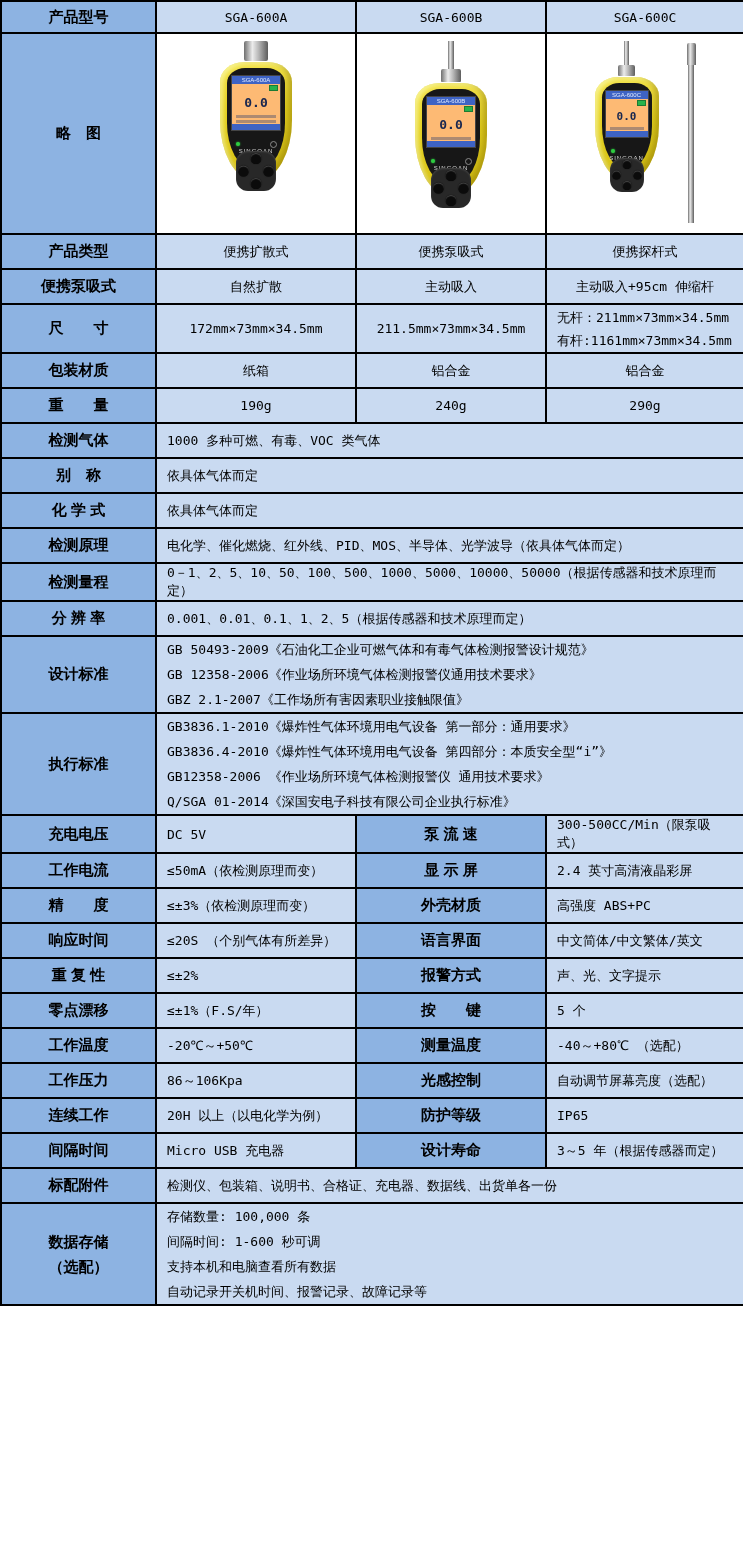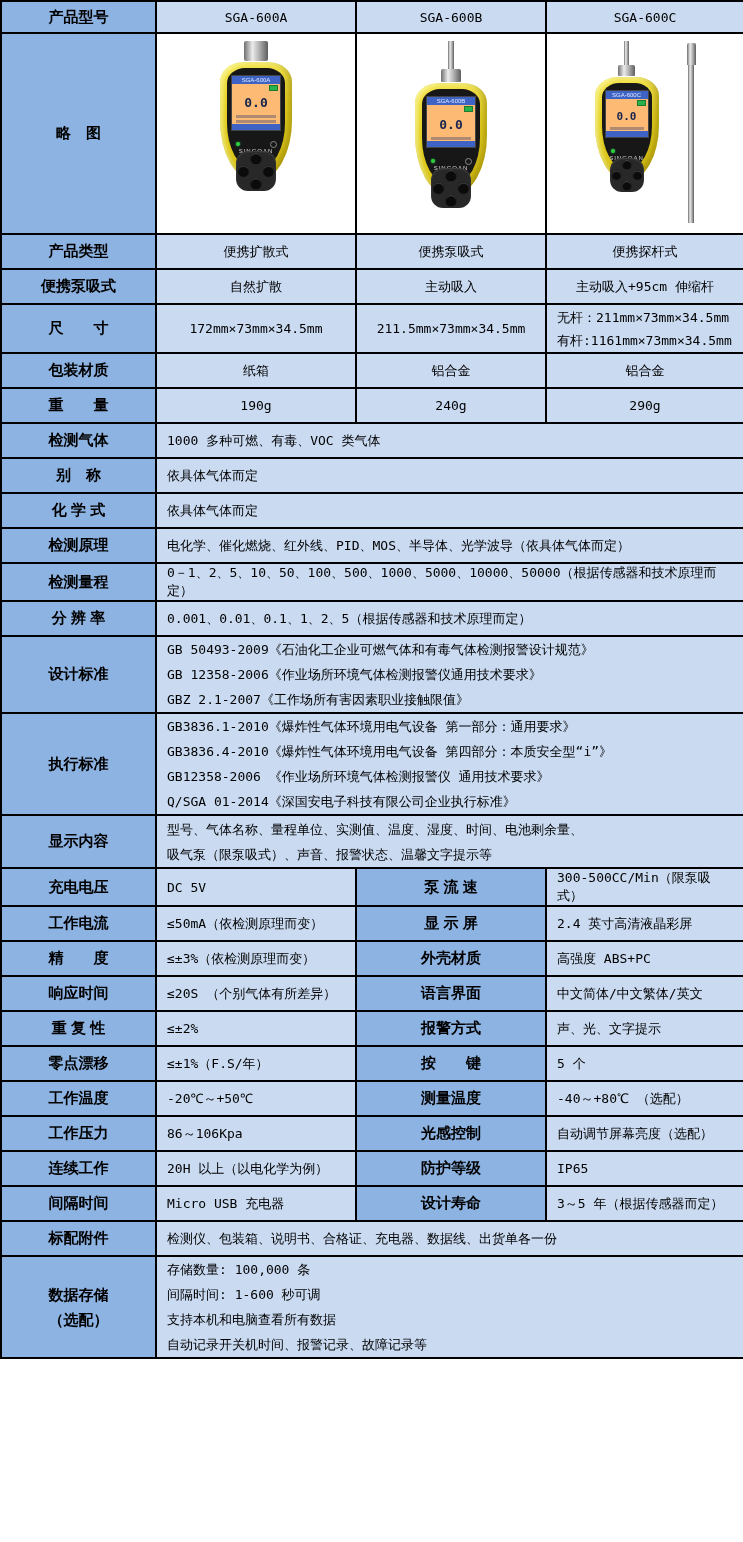--- a/index.html
+++ b/index.html
@@ -282,27 +282,20 @@
   <tr class="r-exec">
     <td class="lbl">执行标准</td>
     <td class="val l" colspan="3">
       <div class="ln">GB3836.1-2010《爆炸性气体环境用电气设备  第一部分：通用要求》</div>
       <div class="ln">GB3836.4-2010《爆炸性气体环境用电气设备  第四部分：本质安全型“i”》</div>
       <div class="ln">GB12358-2006 《作业场所环境气体检测报警仪  通用技术要求》</div>
       <div class="ln">Q/SGA 01-2014《深国安电子科技有限公司企业执行标准》</div>
     </td>
   </tr>
 
-  <tr class="r-disp">
-    <td class="lbl">显示内容</td>
-    <td class="val l" colspan="3">
-      <div class="ln">型号、气体名称、量程单位、实测值、温度、湿度、时间、电池剩余量、</div>
-      <div class="ln">吸气泵（限泵吸式）、声音、报警状态、温馨文字提示等</div>
-    </td>
-  </tr>
 
   <tr class="r-std">
     <td class="lbl">充电电压</td>
     <td class="val l">DC 5V</td>
     <td class="lbl">泵 流 速</td>
     <td class="val l">300-500CC/Min（限泵吸式）</td>
   </tr>
 
   <tr class="r-std">
     <td class="lbl">工作电流</td>

